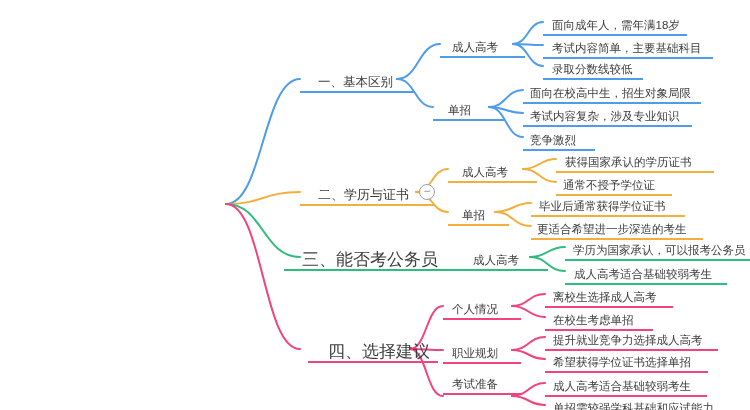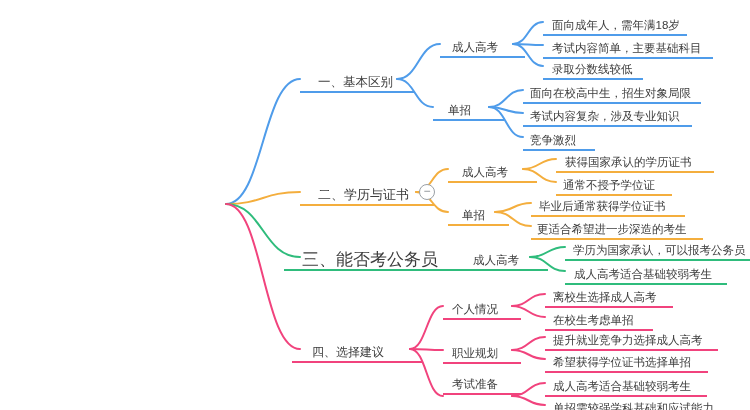--- a/index.html
+++ b/index.html
@@ -91,21 +91,21 @@
       <div class="node" style="left: 448px; width: 75px; top: 152px; border-bottom-color: rgb(244, 174, 61); padding-left: 14px;">成人高考</div>
       <div class="node" style="left: 556px; width: 149px; top: 142px; border-bottom-color: rgb(244, 174, 61); padding-left: 9px;">获得国家承认的学历证书</div>
       <div class="node" style="left: 556px; width: 109px; top: 165px; border-bottom-color: rgb(244, 174, 61); padding-left: 7px;">通常不授予学位证</div>
       <div class="node" style="left: 448px; width: 47px; top: 195px; border-bottom-color: rgb(244, 174, 61); padding-left: 14px;">单招</div>
       <div class="node" style="left: 531px; width: 146px; top: 186px; border-bottom-color: rgb(244, 174, 61); padding-left: 8px;">毕业后通常获得学位证书</div>
       <div class="node" style="left: 531px; width: 166px; top: 209px; border-bottom-color: rgb(244, 174, 61); padding-left: 6px;">更适合希望进一步深造的考生</div>
       <div class="node" style="left: 284px; width: 155px; top: 240px; border-bottom-color: rgb(47, 188, 124); font-size: 17px; padding-left: 18px;">三、能否考公务员</div>
       <div class="node" style="left: 455px; width: 75px; top: 240px; border-bottom-color: rgb(47, 188, 124); padding-left: 18px;">成人高考</div>
       <div class="node" style="left: 565px; width: 179px; top: 230px; border-bottom-color: rgb(47, 188, 124); padding-left: 8px;">学历为国家承认，可以报考公务员</div>
       <div class="node" style="left: 565px; width: 153px; top: 254px; border-bottom-color: rgb(47, 188, 124); padding-left: 9px;">成人高考适合基础较弱考生</div>
-      <div class="node" style="left: 292px; width: 110px; top: 332px; border-bottom-color: rgb(241, 67, 125); font-size: 12px; padding-left: 20px;">四、选择建议</div>
+      <div class="node" style="left: 308px; width: 110px; top: 332px; border-bottom-color: rgb(241, 67, 125); font-size: 17px; padding-left: 20px;">四、选择建议</div>
       <div class="node" style="left: 443px; width: 69px; top: 289px; border-bottom-color: rgb(241, 67, 125); padding-left: 9px;">个人情况</div>
       <div class="node" style="left: 545px; width: 120px; top: 277px; border-bottom-color: rgb(241, 67, 125); padding-left: 8px;">离校生选择成人高考</div>
       <div class="node" style="left: 545px; width: 100px; top: 300px; border-bottom-color: rgb(241, 67, 125); padding-left: 8px;">在校生考虑单招</div>
       <div class="node" style="left: 443px; width: 69px; top: 333px; border-bottom-color: rgb(241, 67, 125); padding-left: 9px;">职业规划</div>
       <div class="node" style="left: 545px; width: 165px; top: 320px; border-bottom-color: rgb(241, 67, 125); padding-left: 8px;">提升就业竞争力选择成人高考</div>
       <div class="node" style="left: 545px; width: 155px; top: 342px; border-bottom-color: rgb(241, 67, 125); padding-left: 8px;">希望获得学位证书选择单招</div>
       <div class="node" style="left: 443px; width: 69px; top: 364px; border-bottom-color: rgb(241, 67, 125); padding-left: 9px; font-family: Liberation Serif, serif;">考试准备</div>
       <div class="node" style="left: 545px; width: 154px; top: 366px; border-bottom-color: rgb(241, 67, 125); padding-left: 8px;">成人高考适合基础较弱考生</div>
       <div class="node" style="left: 545px; width: 169px; top: 388px; border-bottom-color: rgb(241, 67, 125); padding-left: 8px;">单招需较强学科基础和应试能力</div>
     </div>

